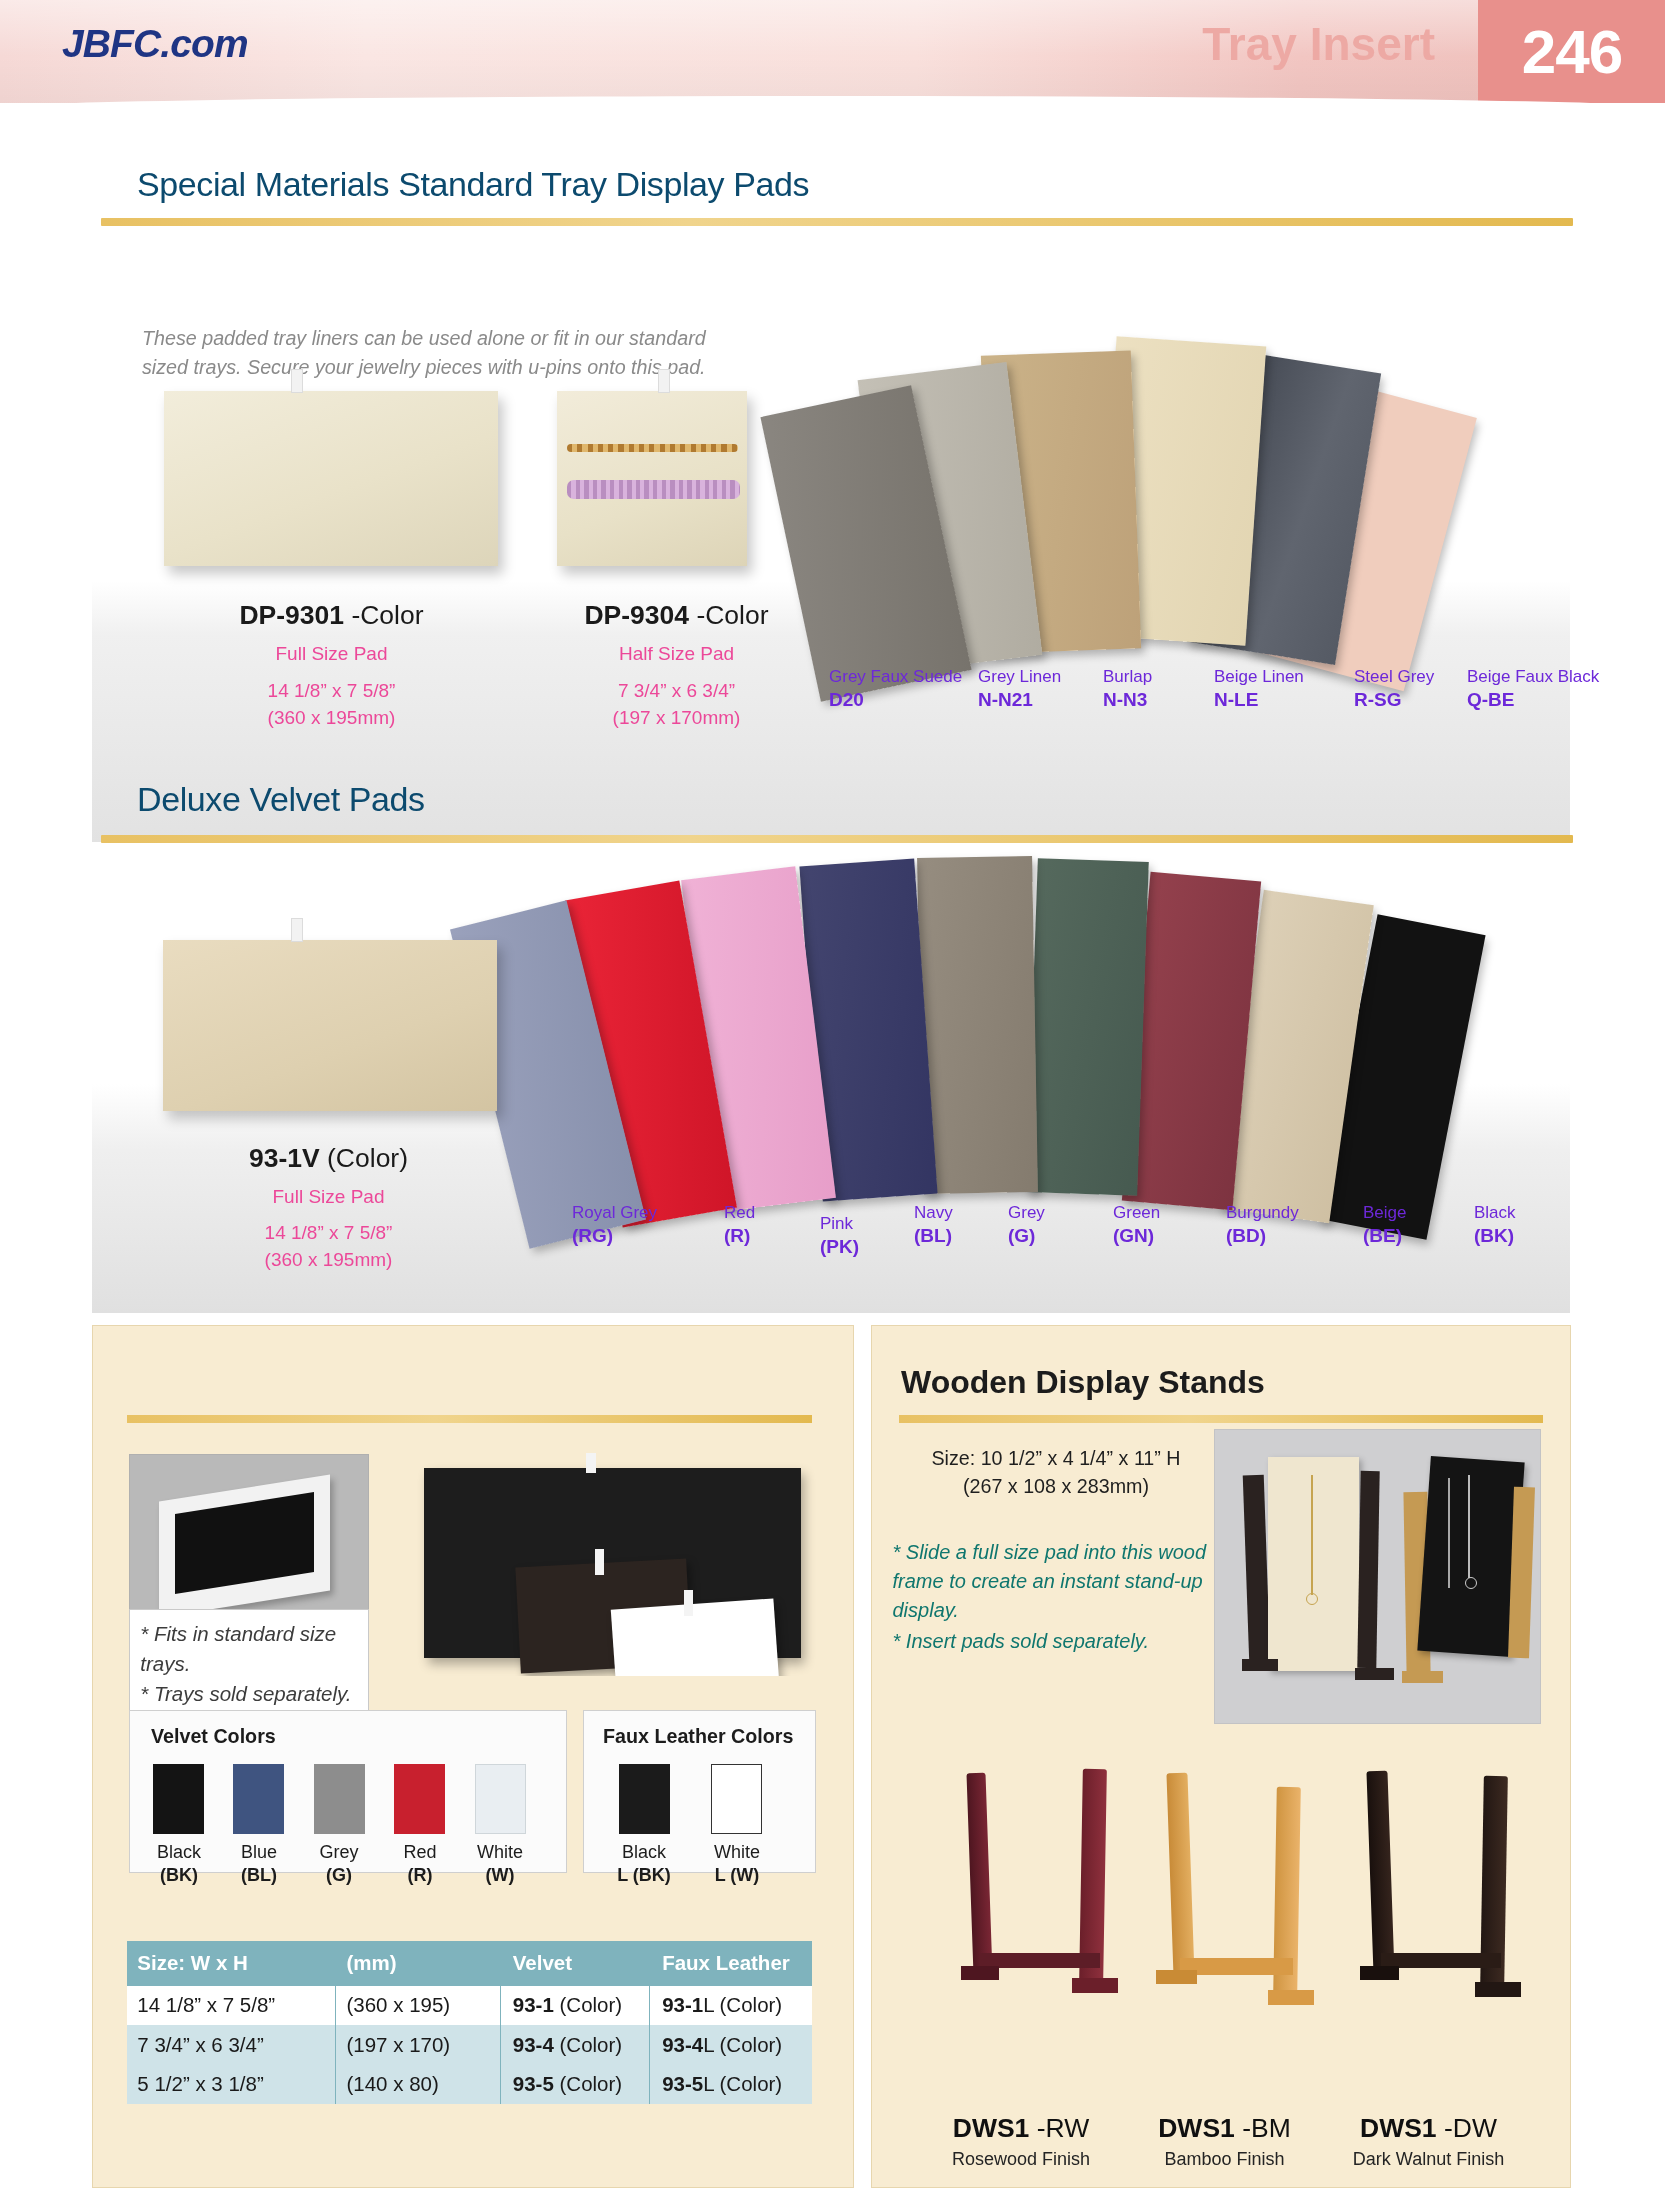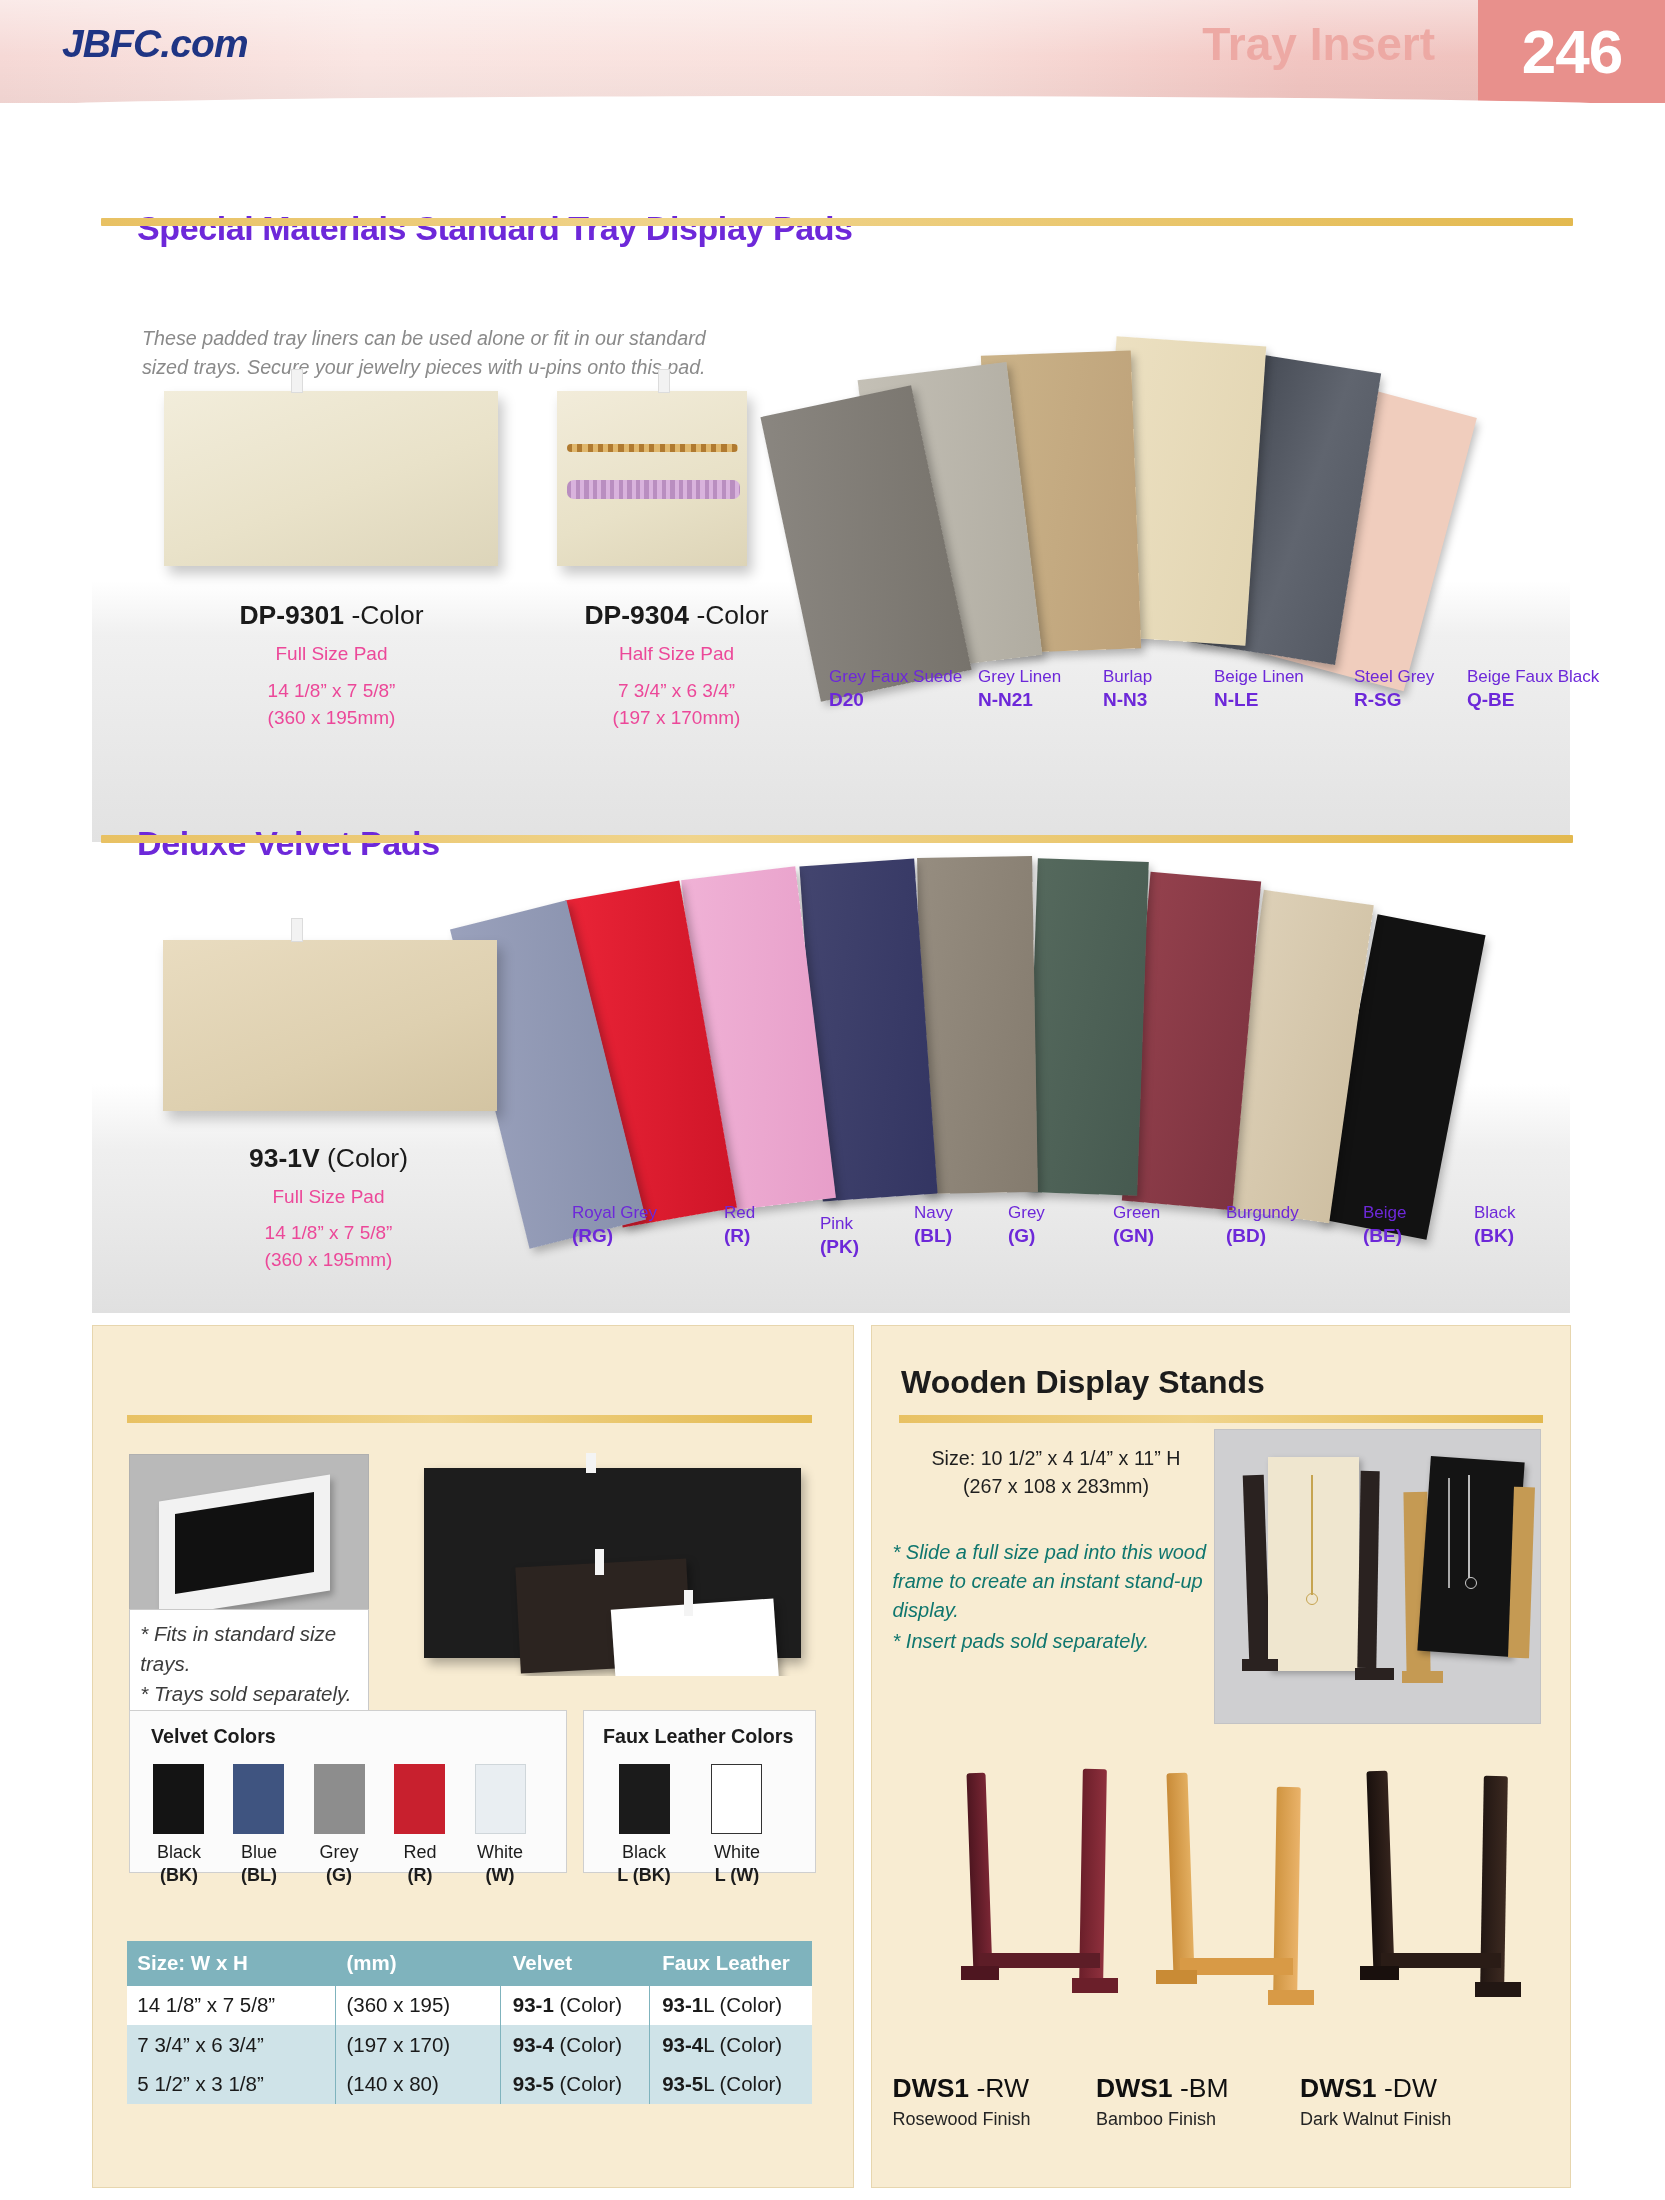--- a/index.html
+++ b/index.html
@@ -46,23 +46,22 @@
     letter-spacing: -0.9px;
   }
   .header-bottom-curve {
     position: absolute; left: 0; bottom: -5.1px; width: 1666px; height: 12px;
     background: #ffffff;
     border-radius: 50% 50% 0 0 / 100% 100% 0 0;
   }
 
   
   .sec-head {
-    font-size: 34px; font-weight: bold; color: #6d28d9;
+    font-size: 34px; font-weight: normal; color: #0c4a6e;
     letter-spacing: -0.4px;
-    margin-top: 44px;
   }
   .gold-rule {
     height: 7.7px;
     background: linear-gradient(90deg, #e8c163 0%, #f0d48c 40%, #e3b94f 100%);
     border-radius: 0.9px;
   }
 
   
   #section1 { position: absolute; left: 0; top: 103px; width: 1666px; height: 634px; }
   #sec1-head { position: absolute; left: 137px; top: 62px; }
@@ -143,21 +142,21 @@
   }
   .tbl td { font-size: 20.5px; color: #1a1a1a; padding: 7.7px 0 7.7px 0; }
   .tbl tr.alt td { background: #cfe3e8; }
   .tbl tr.norm td { background: #ffffff; }
   .tbl .c1 { padding-left: 10.3px; width: 218px; }
   .tbl .c2 { width: 171px; padding-left: 10.3px; border-left: 1.7px solid #7fb3bd; }
   .tbl .c3 { width: 154px; padding-left: 12px; border-left: 1.7px solid #7fb3bd; }
   .tbl .c4 { width: 167px; padding-left: 12px; border-left: 1.7px solid #7fb3bd; }
   .tbl b { font-weight: bold; }
 
-  .rw-label { position: absolute; text-align: left; }
+  .rw-label { position: absolute; text-align: center; margin-top: 40px; }
   .rw-code { font-size: 26.5px; font-weight: bold; color: #101010; }
   .rw-code .lt { font-weight: normal; }
   .rw-fin { font-size: 18px; color: #242424; margin-top: 5.1px; }
 
   .note-box {
     position: absolute; background: #ffffff; border: 0.9px solid #c9c9c9;
     font-style: italic; color: #3c3c3c; font-size: 20.5px; line-height: 30px;
     padding: 8.6px 10.3px;
   }
   .rp-size { position: absolute; font-size: 19.7px; color: #1f1f1f; text-align: center; line-height: 28px; }

